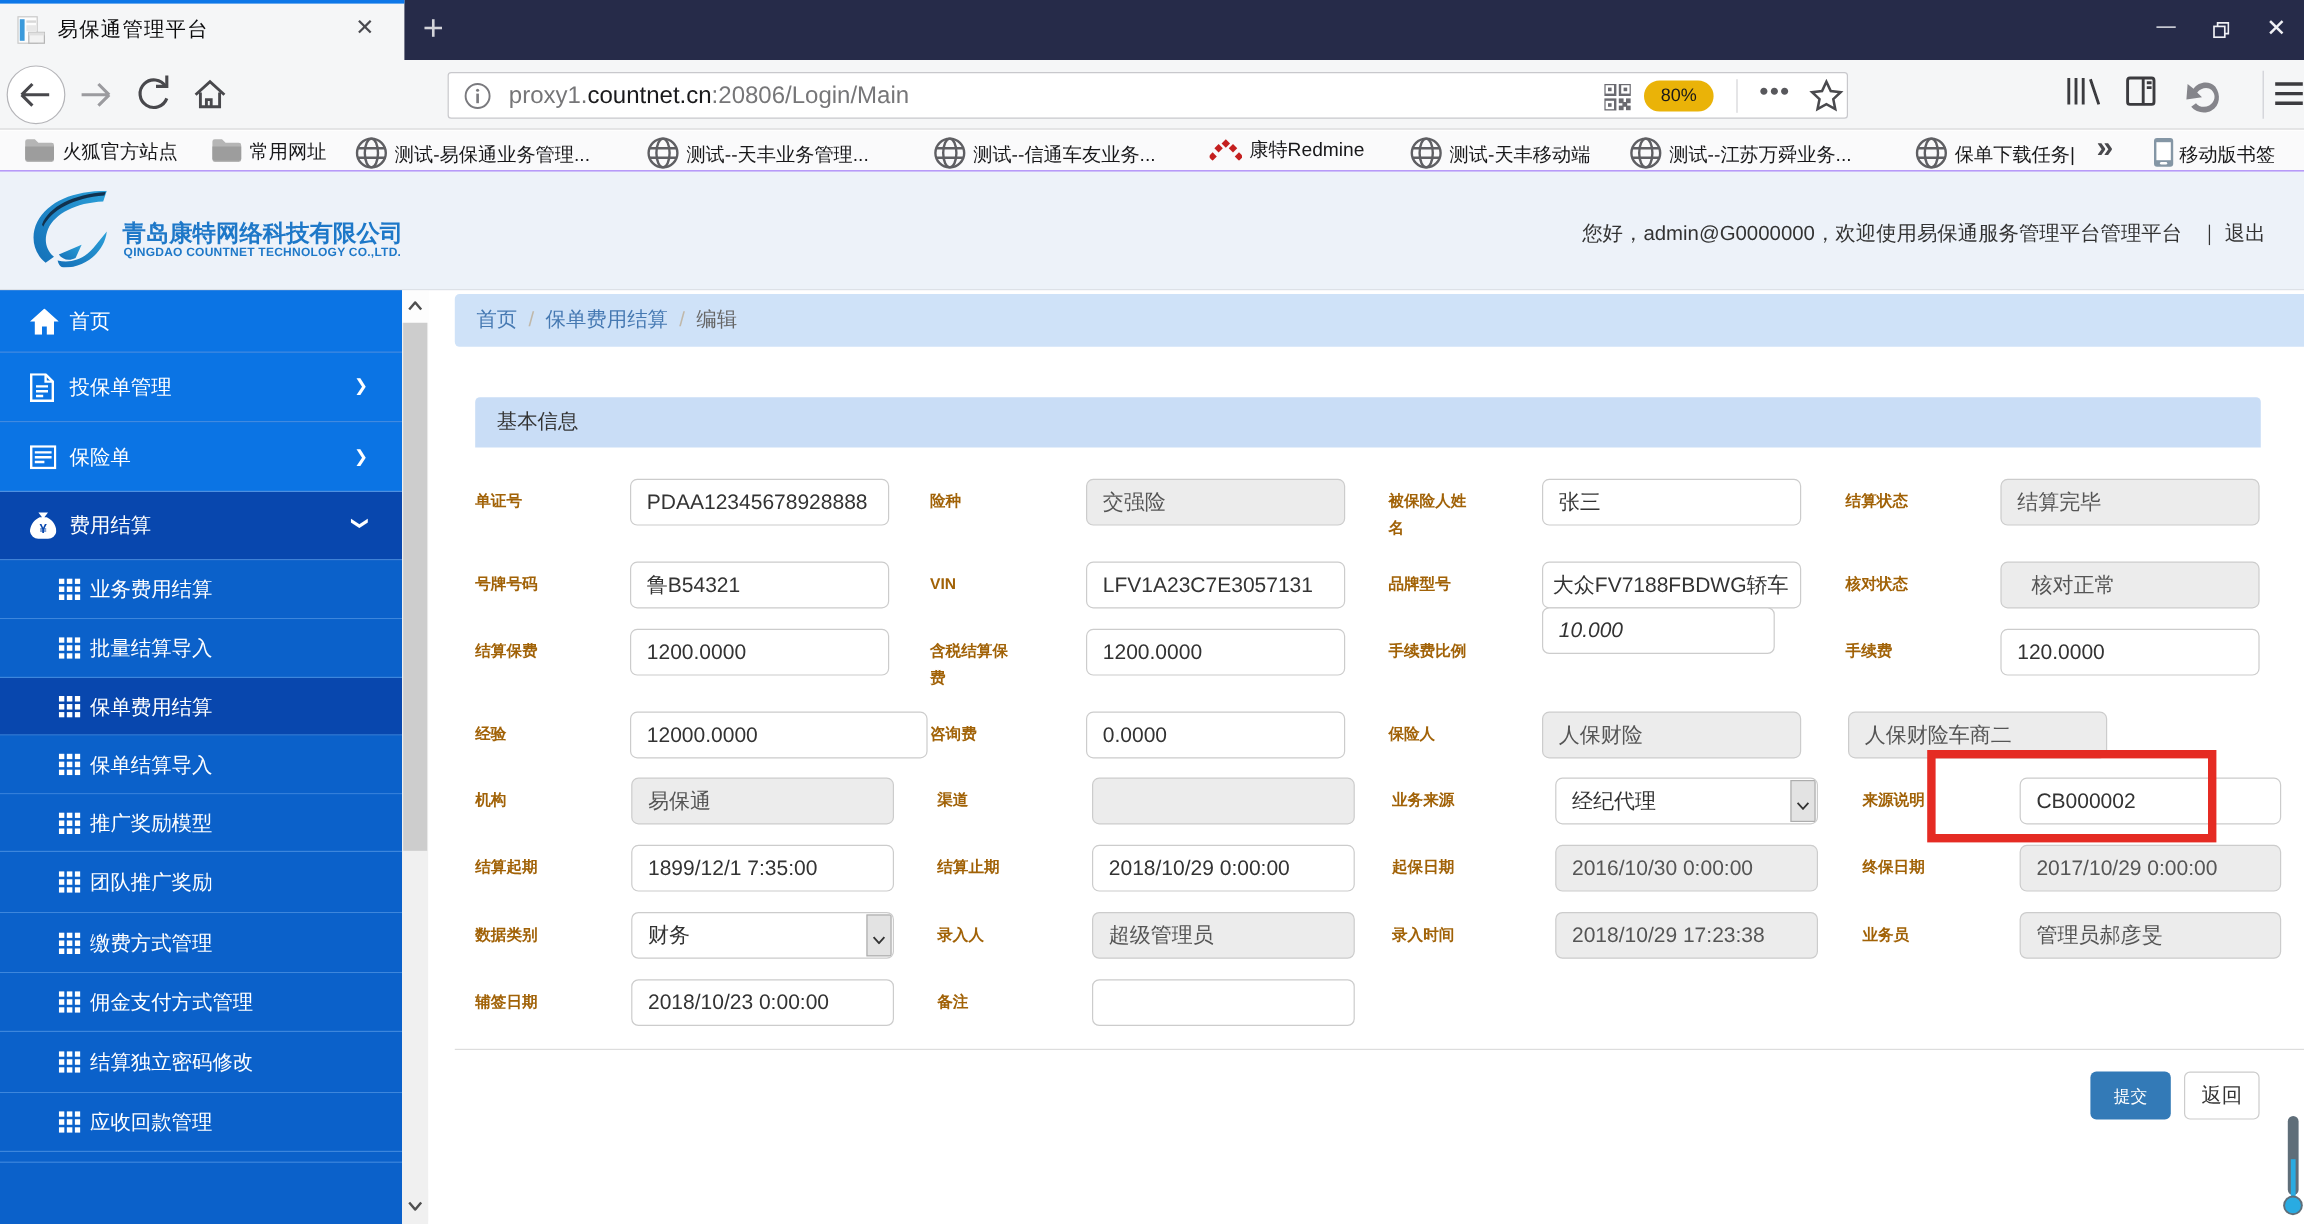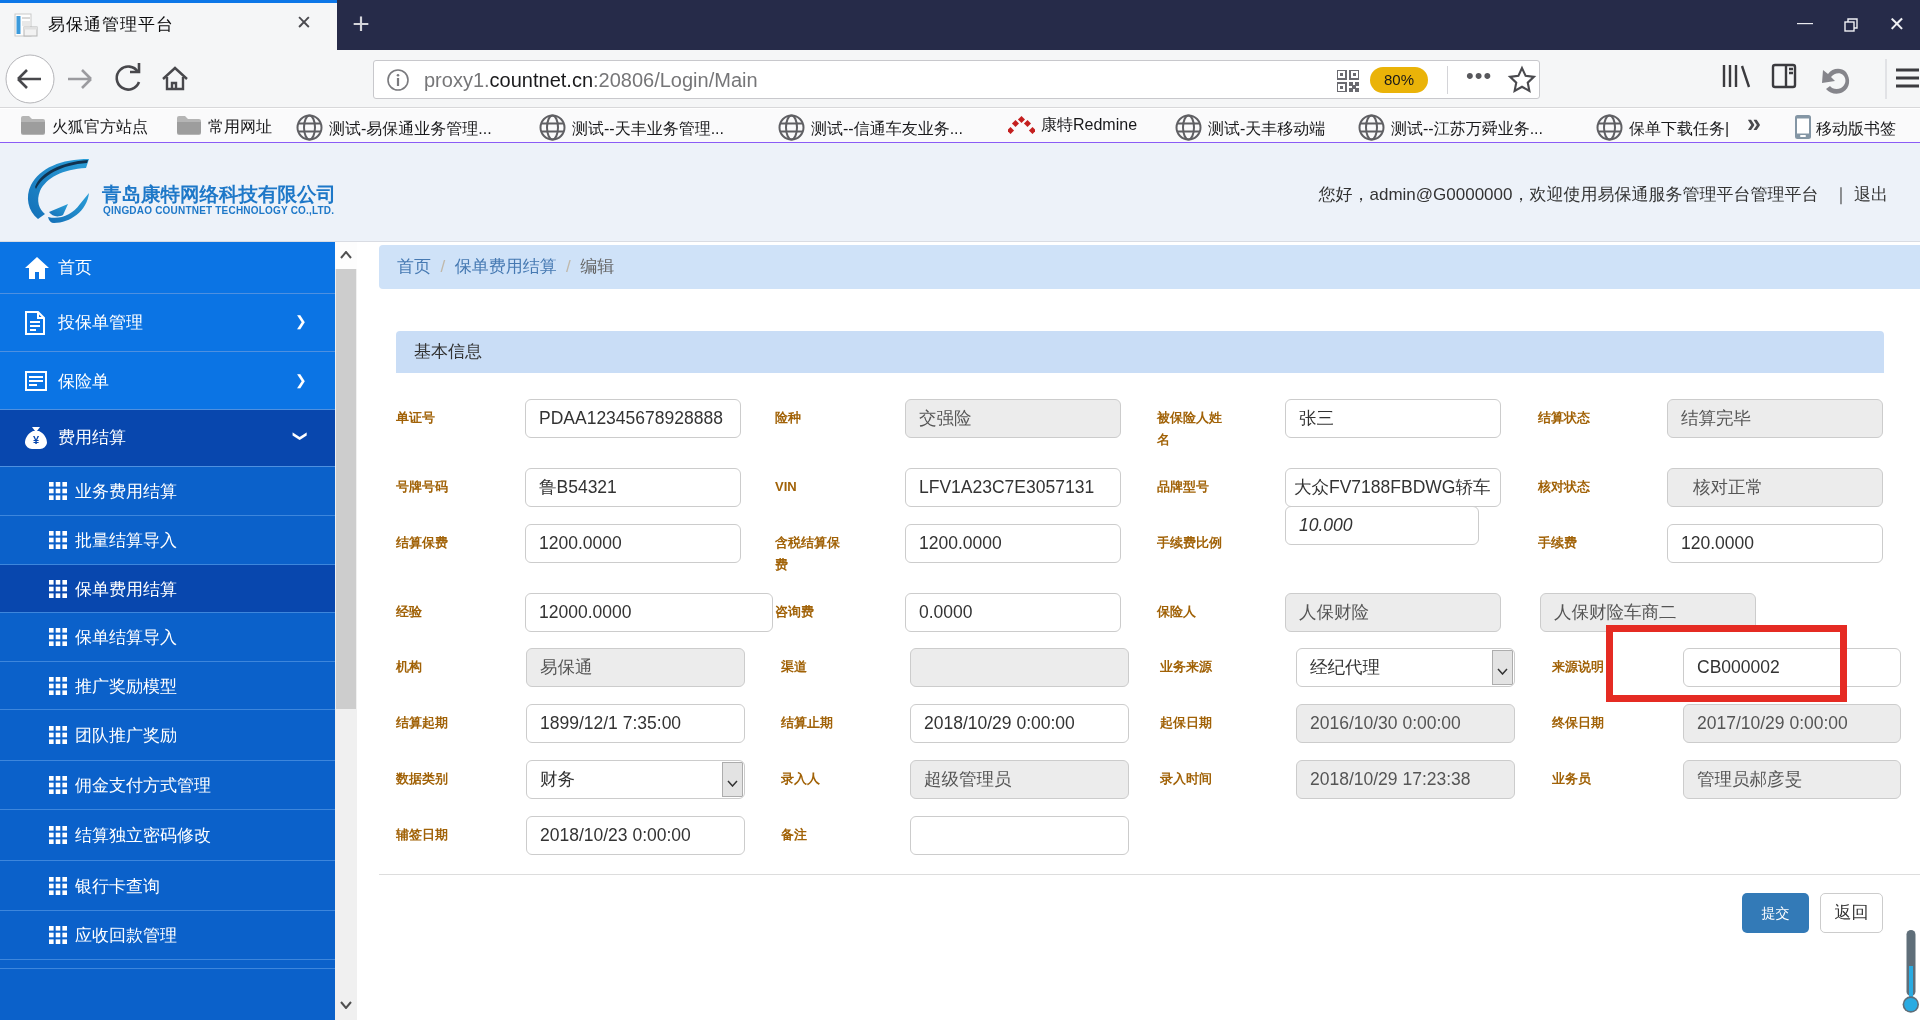--- a/index.html
+++ b/index.html
@@ -349,20 +349,36 @@
           <rect x="0" y="6.7" width="4.6" height="4.6"></rect>
           <rect x="6.7" y="6.7" width="4.6" height="4.6"></rect>
           <rect x="13.4" y="6.7" width="4.6" height="4.6"></rect>
           <rect x="0" y="13.4" width="4.6" height="4.6"></rect>
           <rect x="6.7" y="13.4" width="4.6" height="4.6"></rect>
           <rect x="13.4" y="13.4" width="4.6" height="4.6"></rect>
         </g>
       </svg>
       <span class="tx" style="top:14px;">团队推广奖励</span>
     </div>
+    <div class="m2" style="height:50px;background:#0b61ca;">
+      <svg class="gr" width="18" height="18" viewBox="0 0 18 18" style="top:16px;">
+        <g fill="#fff">
+          <rect x="0" y="0" width="4.6" height="4.6"></rect>
+          <rect x="6.7" y="0" width="4.6" height="4.6"></rect>
+          <rect x="13.4" y="0" width="4.6" height="4.6"></rect>
+          <rect x="0" y="6.7" width="4.6" height="4.6"></rect>
+          <rect x="6.7" y="6.7" width="4.6" height="4.6"></rect>
+          <rect x="13.4" y="6.7" width="4.6" height="4.6"></rect>
+          <rect x="0" y="13.4" width="4.6" height="4.6"></rect>
+          <rect x="6.7" y="13.4" width="4.6" height="4.6"></rect>
+          <rect x="13.4" y="13.4" width="4.6" height="4.6"></rect>
+        </g>
+      </svg>
+      <span class="tx" style="top:14px;">缴费方式管理</span>
+    </div>
     <div class="m2" style="height:49px;background:#0b61ca;">
       <svg class="gr" width="18" height="18" viewBox="0 0 18 18" style="top:15px;">
         <g fill="#fff">
           <rect x="0" y="0" width="4.6" height="4.6"></rect>
           <rect x="6.7" y="0" width="4.6" height="4.6"></rect>
           <rect x="13.4" y="0" width="4.6" height="4.6"></rect>
           <rect x="0" y="6.7" width="4.6" height="4.6"></rect>
           <rect x="6.7" y="6.7" width="4.6" height="4.6"></rect>
           <rect x="13.4" y="6.7" width="4.6" height="4.6"></rect>
           <rect x="0" y="13.4" width="4.6" height="4.6"></rect>
@@ -380,36 +396,20 @@
           <rect x="13.4" y="0" width="4.6" height="4.6"></rect>
           <rect x="0" y="6.7" width="4.6" height="4.6"></rect>
           <rect x="6.7" y="6.7" width="4.6" height="4.6"></rect>
           <rect x="13.4" y="6.7" width="4.6" height="4.6"></rect>
           <rect x="0" y="13.4" width="4.6" height="4.6"></rect>
           <rect x="6.7" y="13.4" width="4.6" height="4.6"></rect>
           <rect x="13.4" y="13.4" width="4.6" height="4.6"></rect>
         </g>
       </svg>
       <span class="tx" style="top:14px;">结算独立密码修改</span>
-    </div>
-    <div class="m2" style="height:50px;background:#0b61ca;">
-      <svg class="gr" width="18" height="18" viewBox="0 0 18 18" style="top:16px;">
-        <g fill="#fff">
-          <rect x="0" y="0" width="4.6" height="4.6"></rect>
-          <rect x="6.7" y="0" width="4.6" height="4.6"></rect>
-          <rect x="13.4" y="0" width="4.6" height="4.6"></rect>
-          <rect x="0" y="6.7" width="4.6" height="4.6"></rect>
-          <rect x="6.7" y="6.7" width="4.6" height="4.6"></rect>
-          <rect x="13.4" y="6.7" width="4.6" height="4.6"></rect>
-          <rect x="0" y="13.4" width="4.6" height="4.6"></rect>
-          <rect x="6.7" y="13.4" width="4.6" height="4.6"></rect>
-          <rect x="13.4" y="13.4" width="4.6" height="4.6"></rect>
-        </g>
-      </svg>
-      <span class="tx" style="top:14px;">银行卡查询</span>
     </div>
     <div class="m2" style="height:49px;background:#0b61ca;">
       <svg class="gr" width="18" height="18" viewBox="0 0 18 18" style="top:15px;">
         <g fill="#fff">
           <rect x="0" y="0" width="4.6" height="4.6"></rect>
           <rect x="6.7" y="0" width="4.6" height="4.6"></rect>
           <rect x="13.4" y="0" width="4.6" height="4.6"></rect>
           <rect x="0" y="6.7" width="4.6" height="4.6"></rect>
           <rect x="6.7" y="6.7" width="4.6" height="4.6"></rect>
           <rect x="13.4" y="6.7" width="4.6" height="4.6"></rect>

